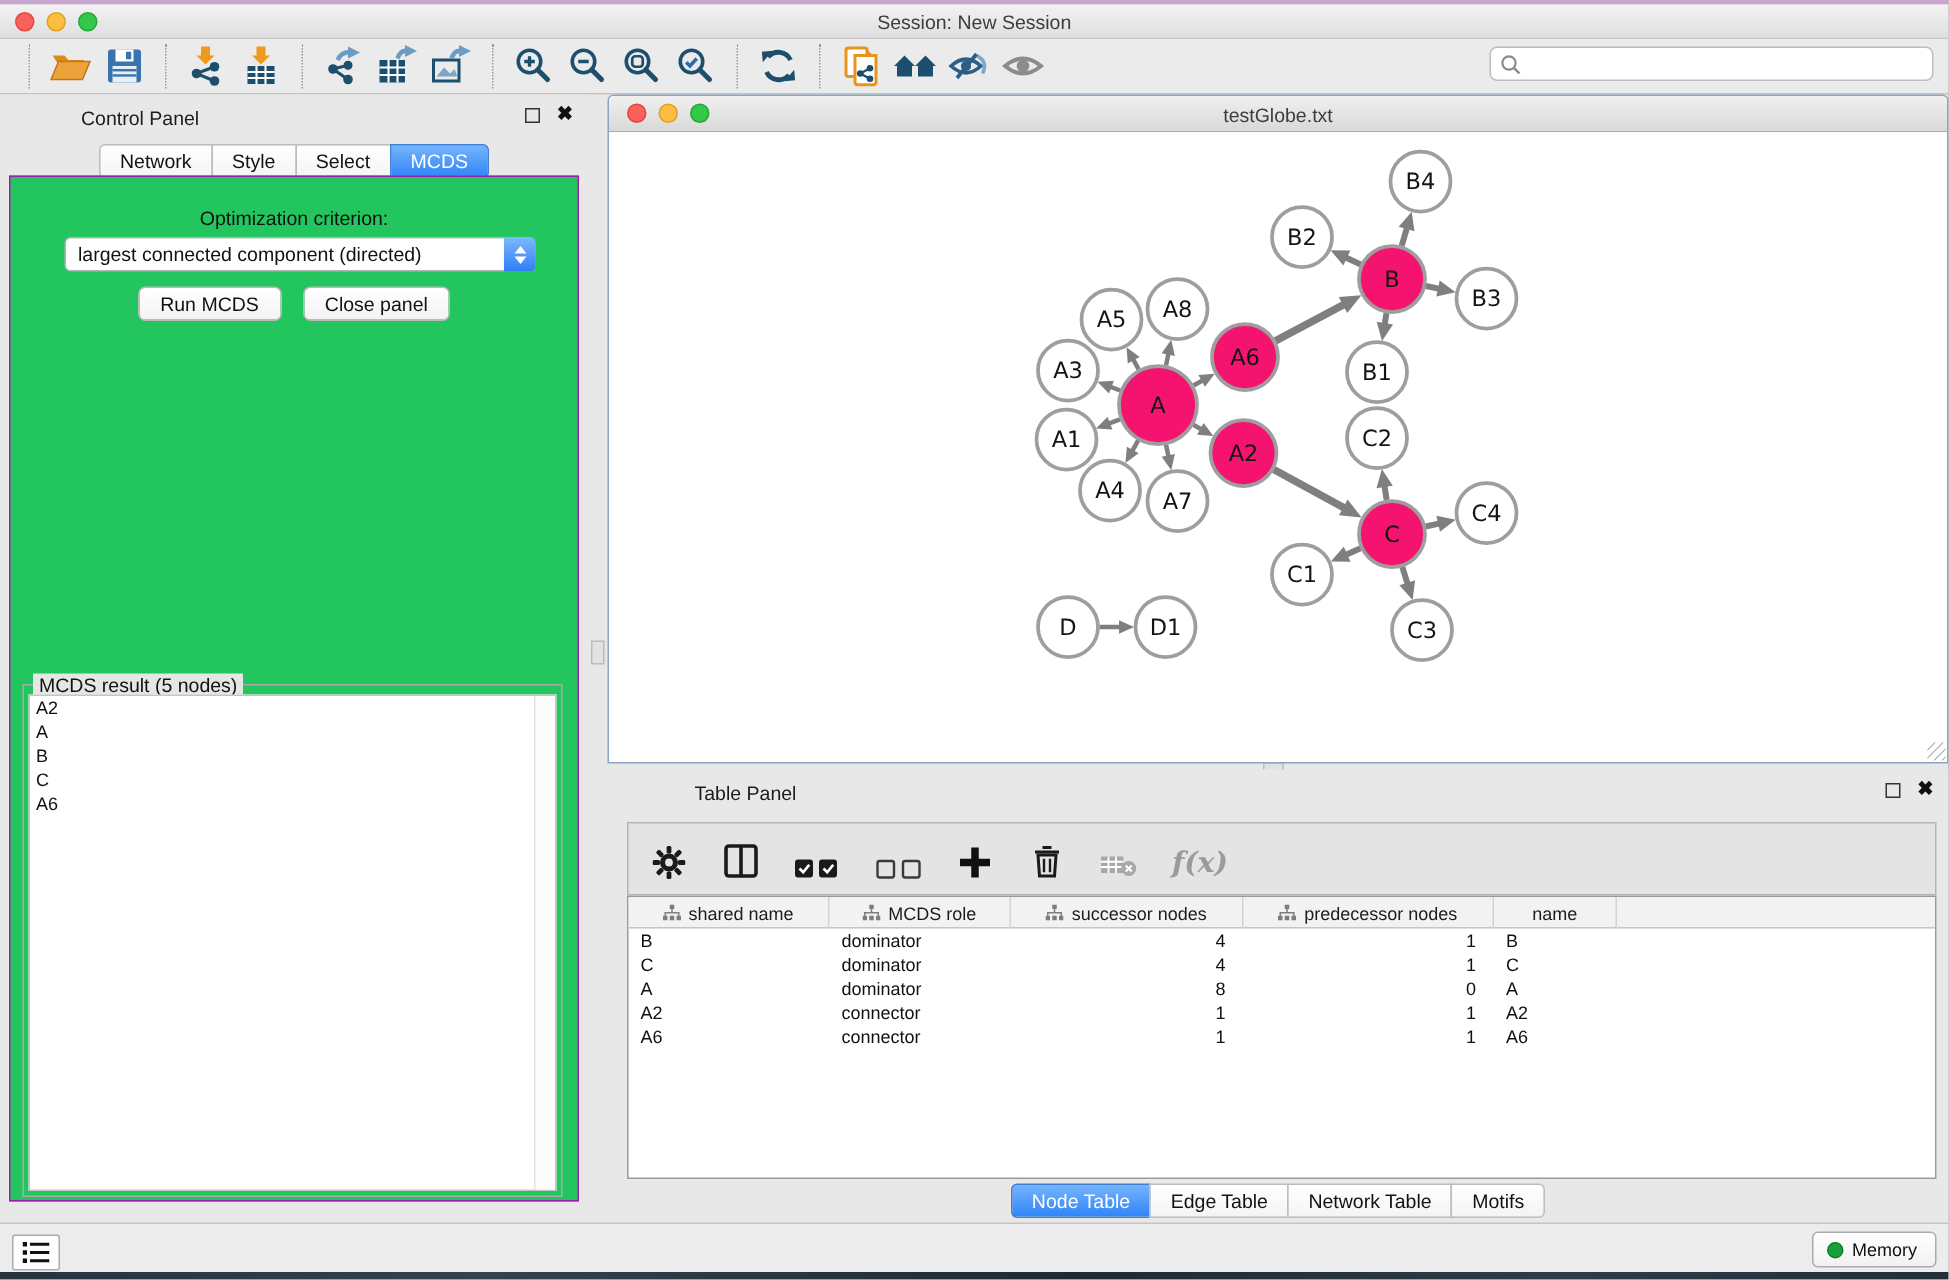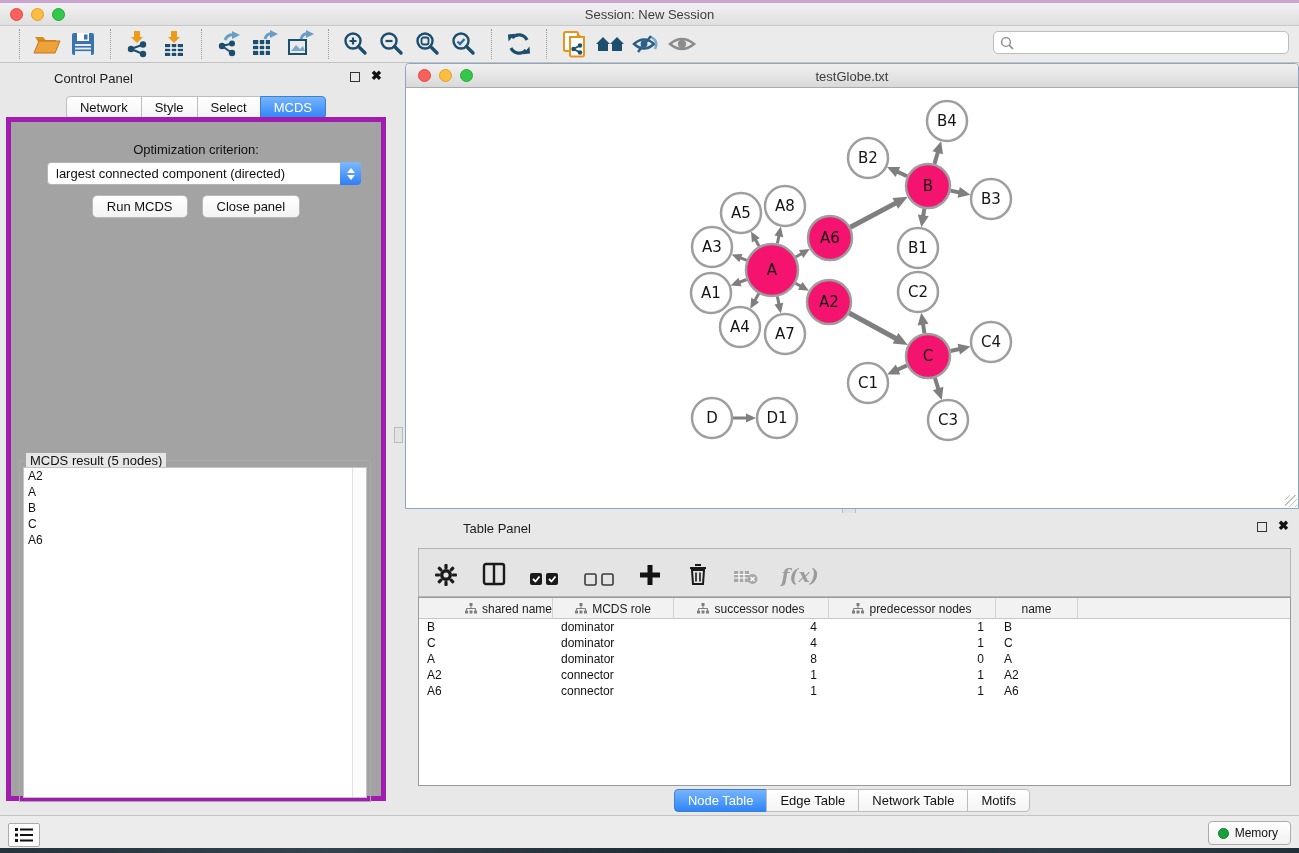--- a/index.html
+++ b/index.html
@@ -32,21 +32,21 @@
   .panel-head .ptitle { position:absolute; left:10px; top:8px; font-size:13px; color:#1c1c1c;margin-left:44px; }
   .float-ic { position:absolute; top:9px; width:10px; height:10px; border:1.5px solid #333; background:transparent; }
   .close-ic { position:absolute; top:6px; font-size:13px; font-weight:bold; color:#111; line-height:14px; }
   .tabsrow { position:absolute; top:33px; left:0; right:0; display:flex; justify-content:center; }
   .tabgrp { display:inline-flex; }
   .tabgrp .tab { padding:3px 13px; font-size:13px; background:linear-gradient(#ffffff,#f4f4f4);
     border:1px solid #bdbdbd; margin-left:-1px; color:#111; line-height:15px; }
   .tabgrp .tab:first-child { border-radius:4px 0 0 4px; margin-left:0; }
   .tabgrp .tab:last-child { border-radius:0 4px 4px 0; }
   .tabgrp .tab.sel { background:linear-gradient(#76b4fd,#2f85f8); border-color:#3d7fd2; color:#fff; }
-  .cpbody { position:absolute; left:6px; right:6px; top:54px; bottom:14px; border:5px solid #a21caf; background:#a3a3a3; }
+  .cpbody { position:absolute; left:6px; right:6px; top:54px; bottom:14px; border:1px solid #a21caf; background:#22c55e; }
   .optlabel { position:absolute; top:20px; left:0; right:0; text-align:center; font-size:13px; color:#111; }
   .combo { position:absolute; left:36px; top:40px; width:314px; height:23px; background:#fff;
     border:1px solid #b4b4b4; border-radius:4px; display:flex; align-items:center; }
   .combo .cval { flex:1; font-size:13px; padding-left:8px; color:#111; white-space:nowrap; overflow:hidden; }
   .combo .stepper { width:21px; height:23px; margin-right:-1px; border-radius:0 4px 4px 0;
     background:linear-gradient(#7db9fc,#2e7ef7); display:flex; flex-direction:column; align-items:center; justify-content:center; gap:2px; }
   .chev-up { width:0;height:0;border-left:4px solid transparent;border-right:4px solid transparent;border-bottom:5px solid #fff; }
   .chev-dn { width:0;height:0;border-left:4px solid transparent;border-right:4px solid transparent;border-top:5px solid #fff; }
   .btnrow { position:absolute; top:73px; left:0; right:0; display:flex; justify-content:center; gap:14px; }
   .pbtn { font-size:13px; padding:3px 14px; background:linear-gradient(#ffffff,#f3f3f3);
@@ -505,21 +505,21 @@
           <circle cx="19.5" cy="11" r="5" fill="#a8a8a8"></circle>
           <path d="M17.5 9 l4 4 M21.5 9 l-4 4" stroke="#fff" stroke-width="1.5"></path>
         </svg>
       </div>
       <div class="tt" style="width:38px">
         <span class="fx">f(x)</span>
       </div>
     </div>
     <div class="dtable">
       <div class="thead" id="table-head">
-          <div class="thcell" style="width: 134px; justify-content: flex-end;">
+          <div class="thcell" style="width: 134px;">
             <svg width="12" height="11" viewBox="0 0 12 11">
               <g fill="#7d7d7d">
                 <rect x="4.5" y="0" width="3" height="3"></rect>
                 <rect x="0" y="7.5" width="3" height="3"></rect>
                 <rect x="4.5" y="7.5" width="3" height="3"></rect>
                 <rect x="9" y="7.5" width="3" height="3"></rect>
               </g>
               <path d="M6 3 v2.5 M1.5 7.5 V5.5 H10.5 V7.5" stroke="#7d7d7d" stroke-width="1" fill="none"></path>
             </svg>
             <span>shared name</span>

